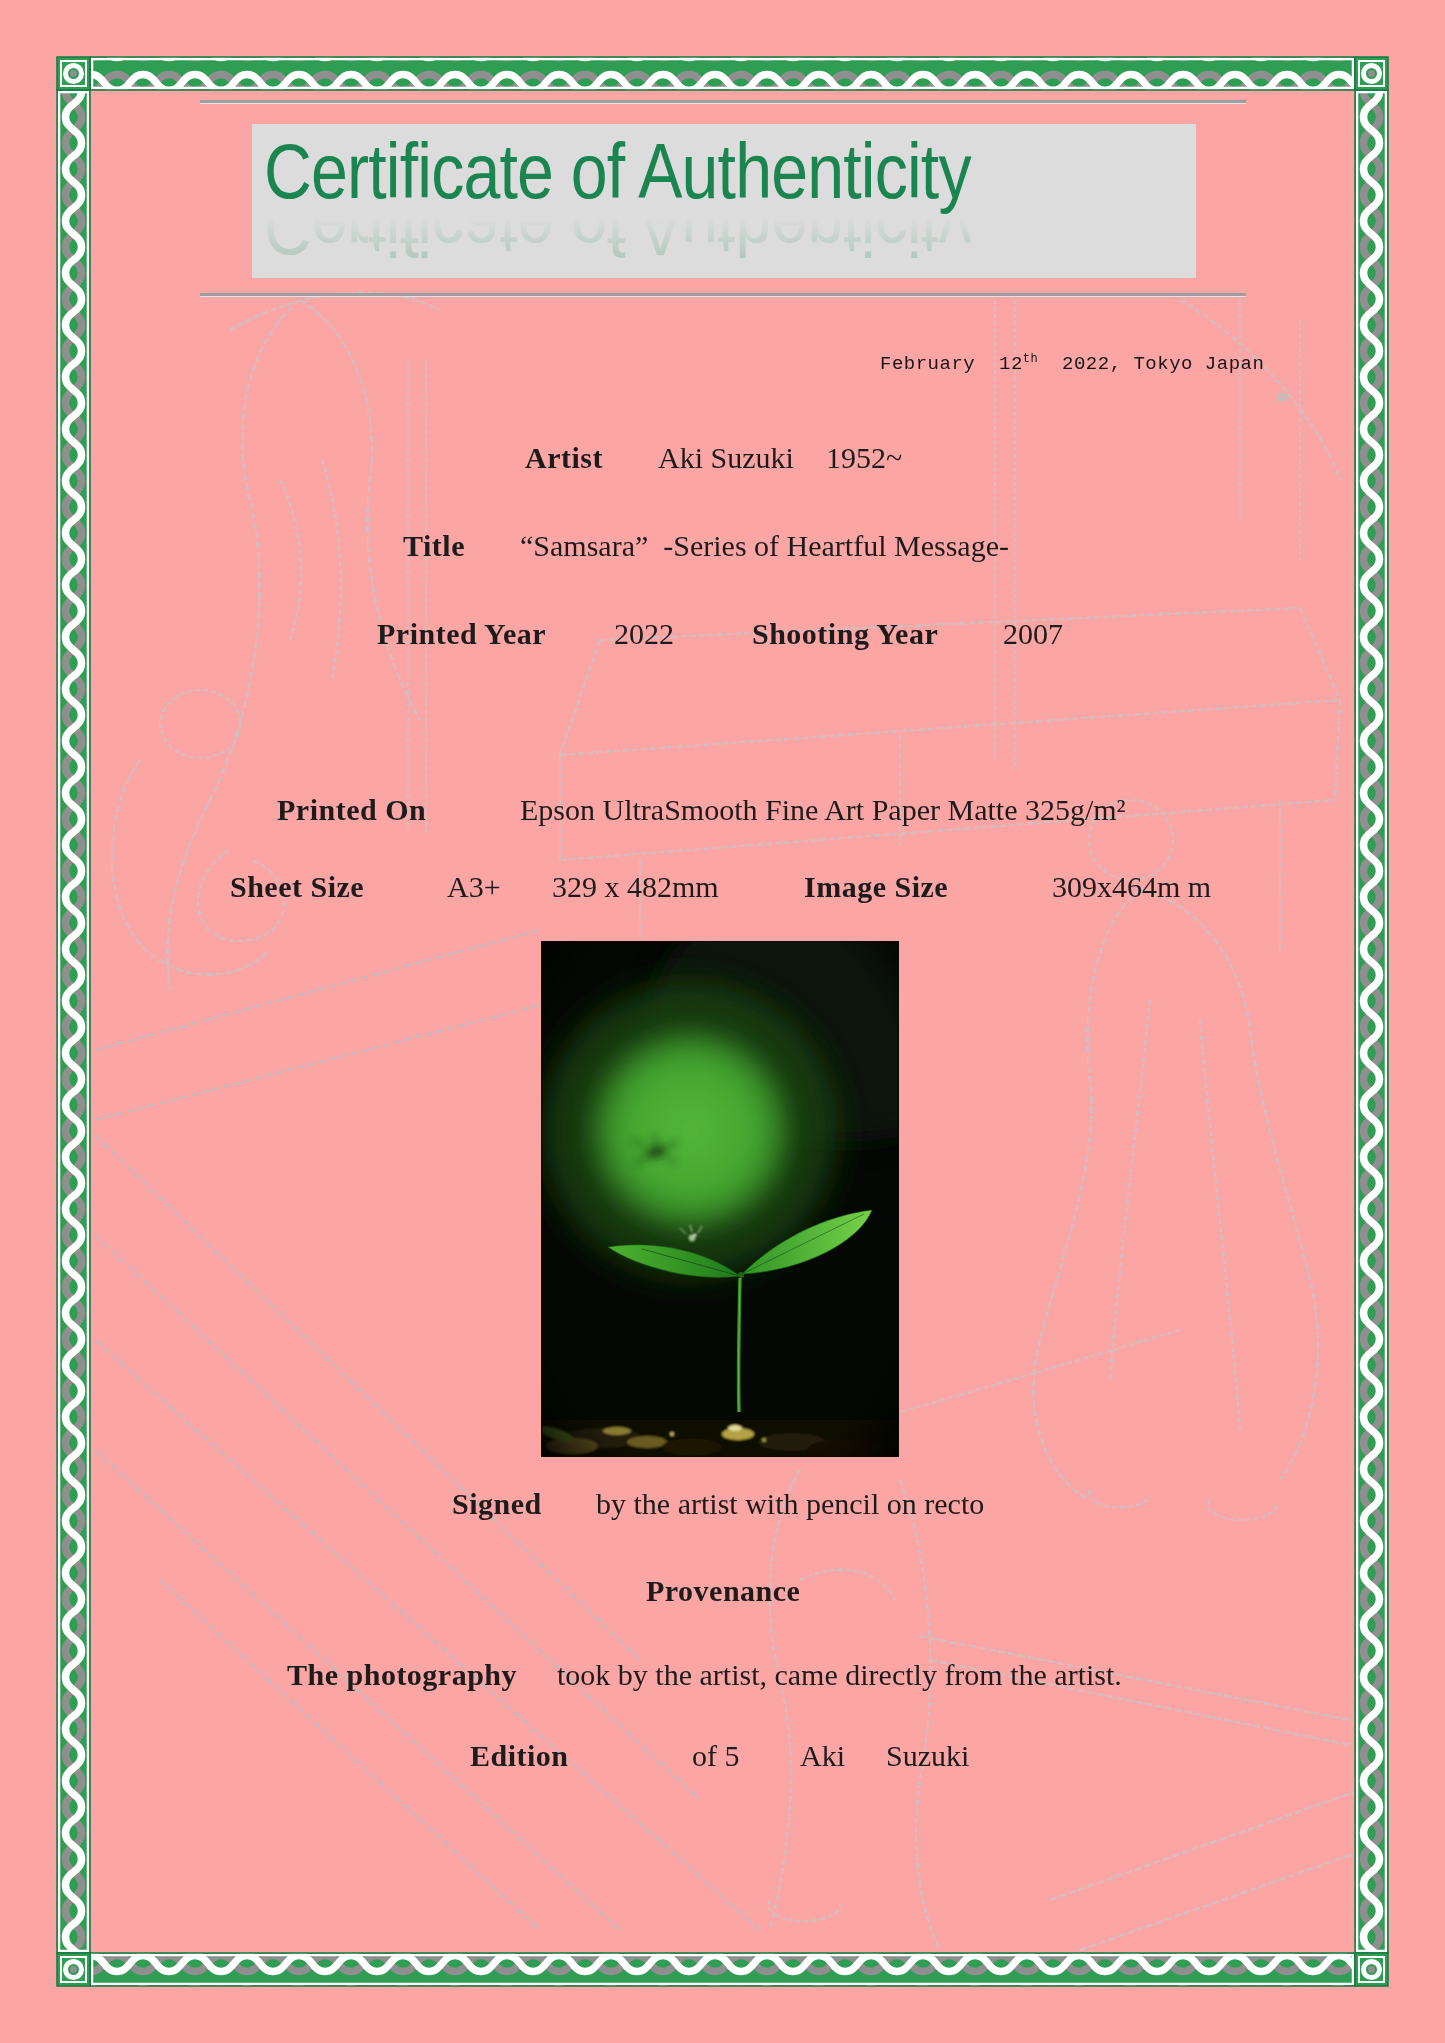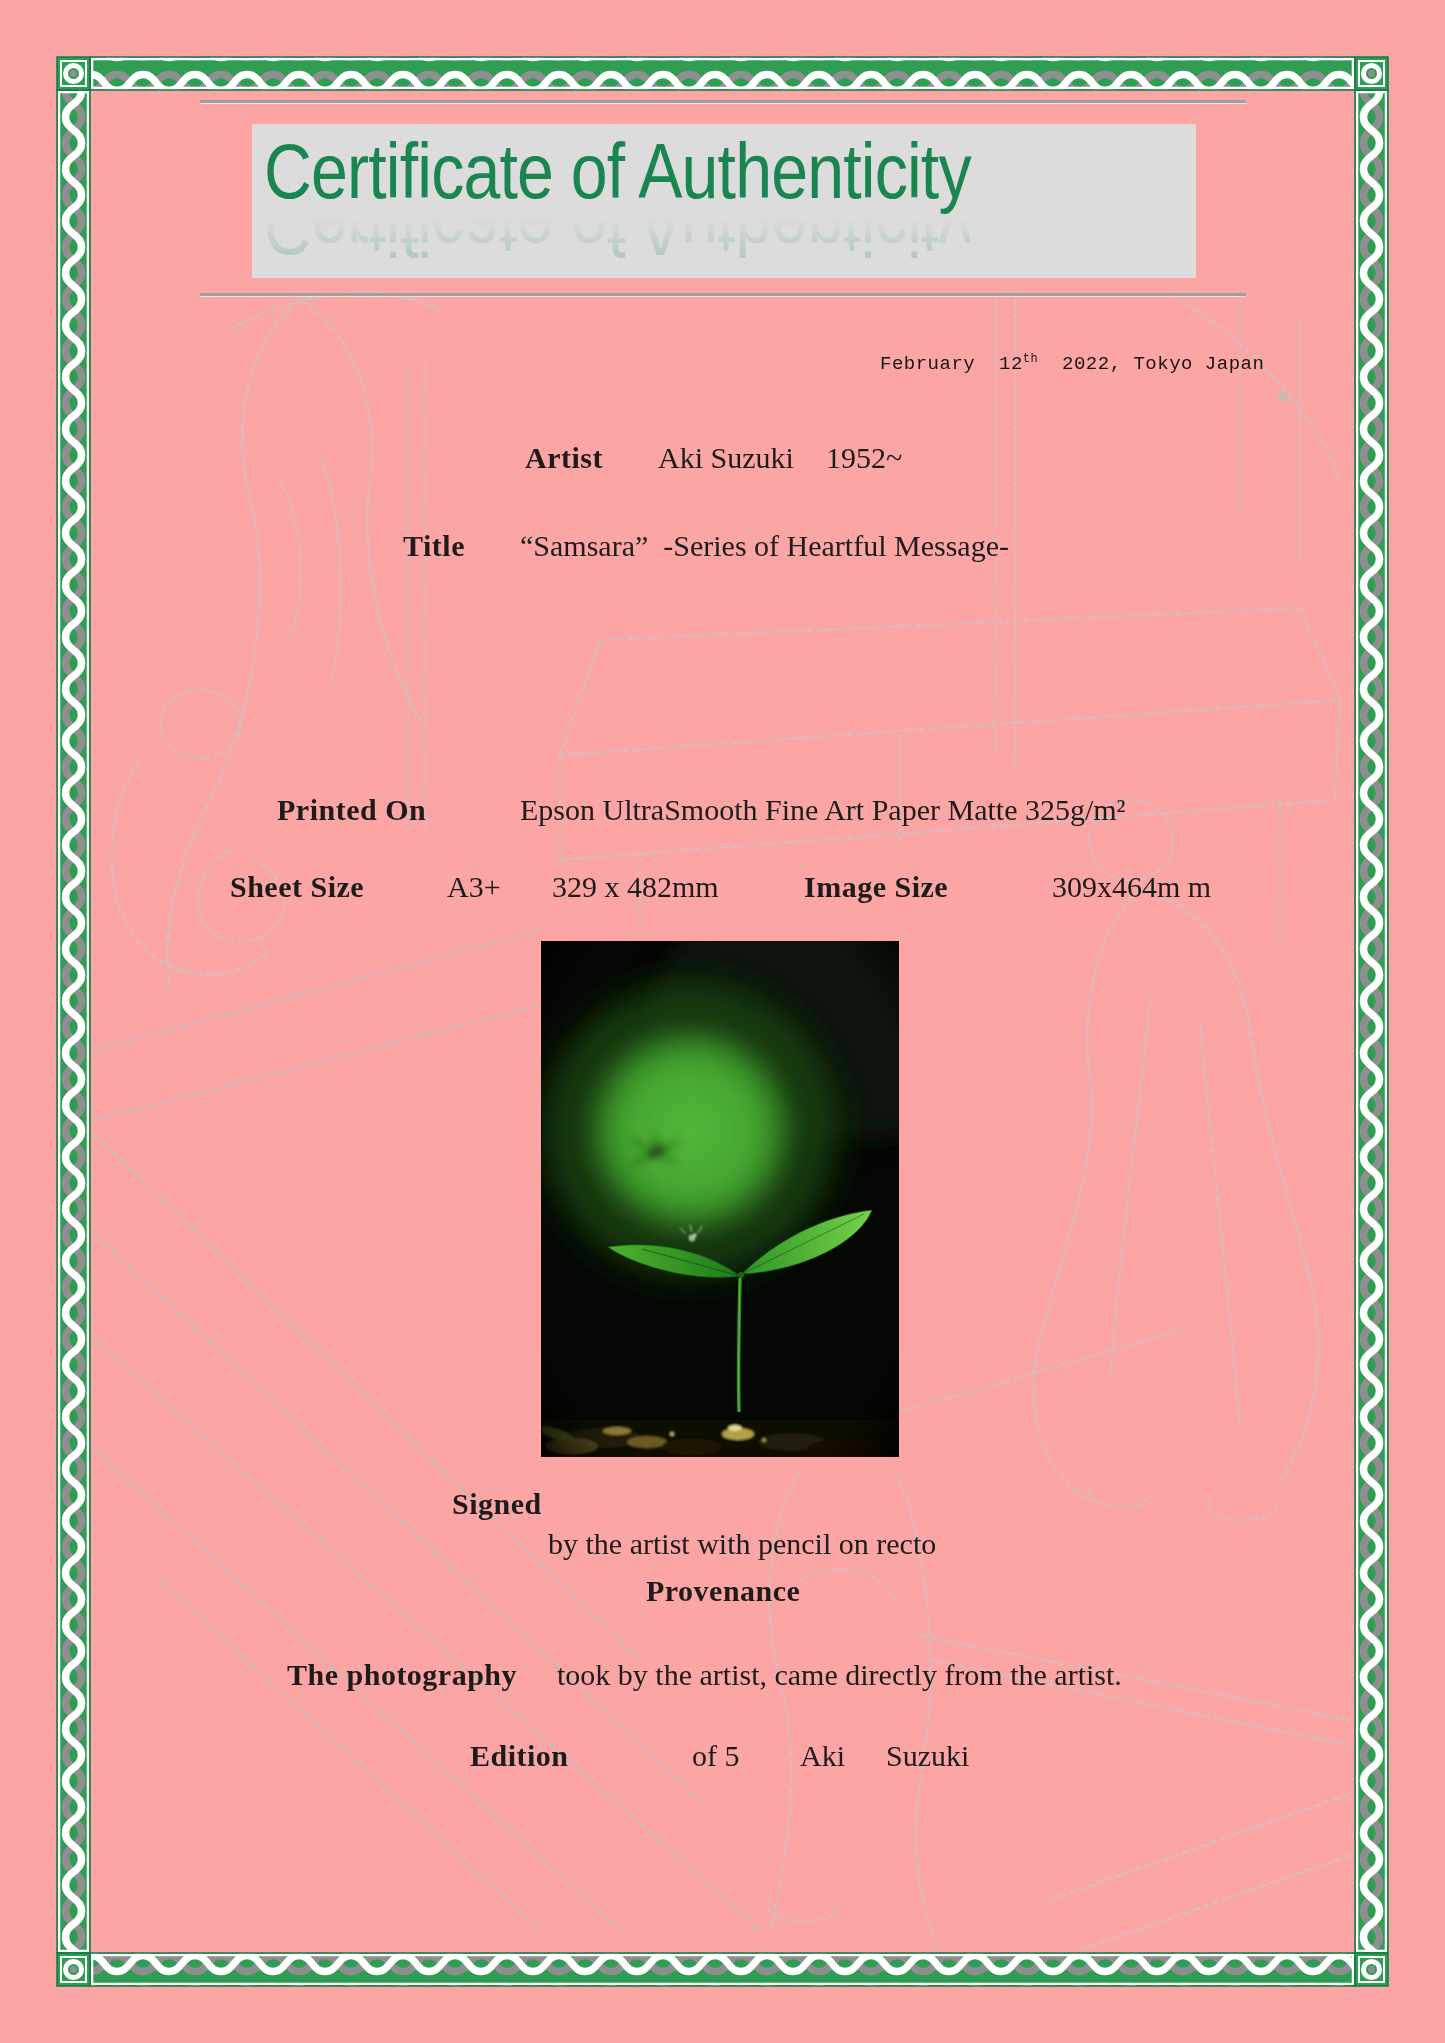--- a/index.html
+++ b/index.html
@@ -46,21 +46,21 @@
   #row-artist{top:440px;} #row-title{top:528px;} #row-years{top:616px;}
   #row-type{top:704px;} #row-printedon{top:792px;} #row-sheet{top:869px;}
   #row-signed{top:1486px;} #row-provenance{top:1573px;}
   #row-photography{top:1657px;} #row-edition{top:1738px;}
   .x525{left:525px;} .x658{left:658px;} .x826{left:826px;}
   .x403{left:403px;text-align:center;} .x520{left:520px;}
   .x377{left:377px;} .x614{left:614px;} .x752{left:752px;} .x1003{left:1003px;}
   .x374{left:374px;} .x602{left:602px;}
   .x277{left:277px;}
   .x230{left:230px;} .x447{left:447px;} .x524{left:524px;margin-left:28px;} .x804{left:804px;} .x1052{left:1052px;}
-  .x447b{left:452px;} .x580{left:548px;margin-top:40px;}
+  .x447b{left:452px;} .x580{left:596px;}
   .x646{left:646px;}
   .x287{left:287px;} .x557{left:557px;}
   .x470{left:470px;} .x652{left:652px;margin-left:40px;} .x800{left:800px;} .x886{left:886px;}
   
   #photo{position:absolute;left:542px;top:942px;width:356px;height:514px;z-index:3;
          outline:1px solid #090909;}
 </style>
 </head>
 <body>
 
@@ -133,20 +133,26 @@
     <span class="x525"><b>Artist</b></span>
     <span class="x658">Aki Suzuki</span>
     <span class="x826">1952~</span>
   </div>
 
   <div class="row" id="row-title">
     <span class="x403"><b>Title</b></span>
     <span class="x520">“Samsara”  -Series of Heartful Message-</span>
   </div>
 
+  <div class="row" id="row-years">
+    <span class="x377"><b>Printed Year</b></span>
+    <span class="x614">2022</span>
+    <span class="x752"><b>Shooting Year</b></span>
+    <span class="x1003">2007</span>
+  </div>
 
 
   <div class="row" id="row-printedon">
     <span class="x277"><b>Printed On</b></span>
     <span class="x520">Epson UltraSmooth Fine Art Paper Matte 325g/m²</span>
   </div>
 
   <div class="row" id="row-sheet">
     <span class="x230"><b>Sheet Size</b></span>
     <span class="x447">A3+</span>

